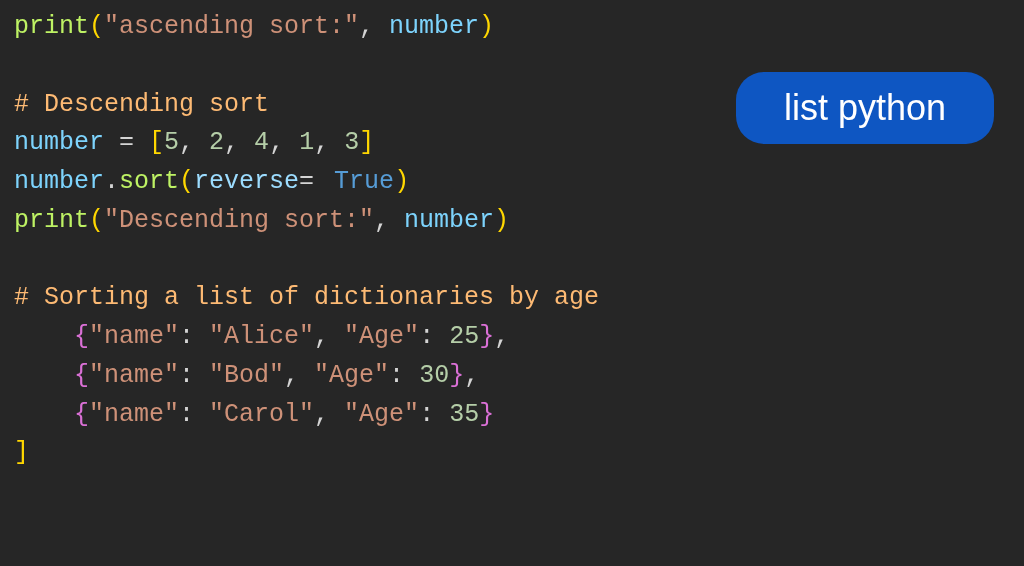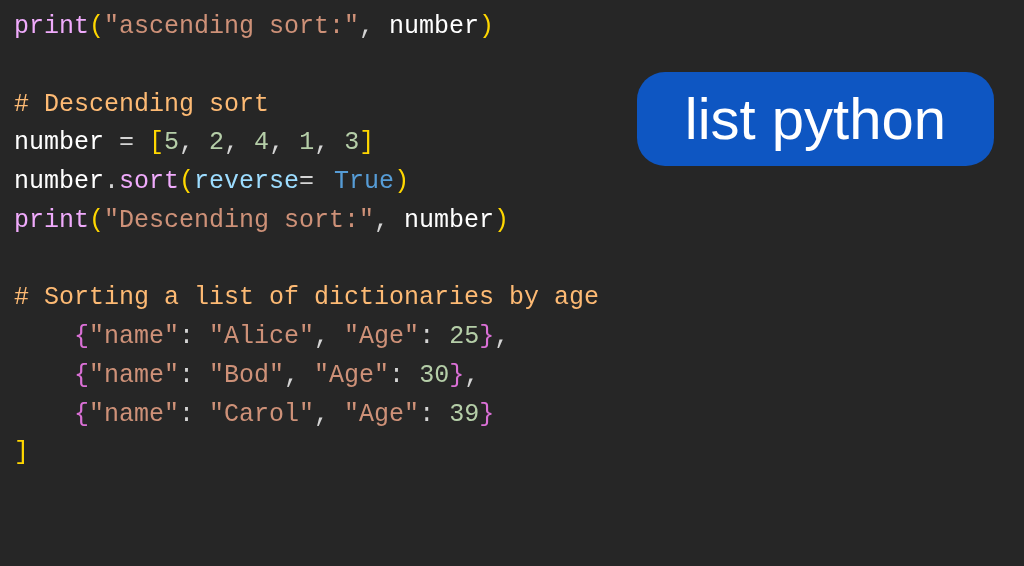--- a/index.html
+++ b/index.html
@@ -9,42 +9,42 @@
       font-size: 25px;
       line-height: 1.55;
       padding: 8px 14px;
       width: 1024px;
       height: 566px;
       overflow: hidden;
       color: #d4d4d4;
       position: relative;
     }
     .line { white-space: pre; }
-    .fn { color: #f0abfc; }
+    .fn { color: #bef264; }
     .paren { color: #ffd700; }
     .bracket { color: #ffd700; }
     .brace { color: #da70d6; }
     .str { color: #ce9178; }
-    .var { color: #ffffff; }
+    .var { color: #7dd3fc; }
     .comment { color: #fdba74; }
     .op { color: #d4d4d4; }
     .num { color: #b5cea8; }
     .kw { color: #569cd6; margin-left: 20px; }
     .kwarg { color: #9cdcfe; margin-top: 24px; }
     .comma { color: #d4d4d4; }
     .badge {
       position: absolute;
       top: 72px;
       right: 30px;
       background: #0e56c2;
       color: #ffffff;
       padding: 18px 48px;
       border-radius: 28px;
       font-family: 'Segoe UI', Arial, sans-serif;
-      font-size: 58px;
+      font-size: 36px;
       line-height: 1;
       font-weight: 400;
     }
   </style>
 </head>
 <body>
 
 <div class="badge">
   <span>list python</span>
 </div>
@@ -65,17 +65,17 @@
 
 <div class="line">&nbsp;</div>
 
 <div class="line"><span class="comment"># Sorting a list of dictionaries by age</span></div>
 
 
 <div class="line">    <span class="brace">{</span><span class="str">"name"</span><span class="op">: </span><span class="str">"Alice"</span><span class="comma">, </span><span class="str">"Age"</span><span class="op">: </span><span class="num">25</span><span class="brace">}</span><span class="comma">,</span></div>
 
 <div class="line">    <span class="brace">{</span><span class="str">"name"</span><span class="op">: </span><span class="str">"Bod"</span><span class="comma">, </span><span class="str">"Age"</span><span class="op">: </span><span class="num">30</span><span class="brace">}</span><span class="comma">,</span></div>
 
-<div class="line">    <span class="brace">{</span><span class="str">"name"</span><span class="op">: </span><span class="str">"Carol"</span><span class="comma">, </span><span class="str">"Age"</span><span class="op">: </span><span class="num">39</span><span class="brace">}</span></div>
+<div class="line">    <span class="brace">{</span><span class="str">"name"</span><span class="op">: </span><span class="str">"Carol"</span><span class="comma">, </span><span class="str">"Age"</span><span class="op">: </span><span class="num">35</span><span class="brace">}</span></div>
 
 <div class="line"><span class="bracket">]</span></div>
 
 </div>
 
 </body></html>

